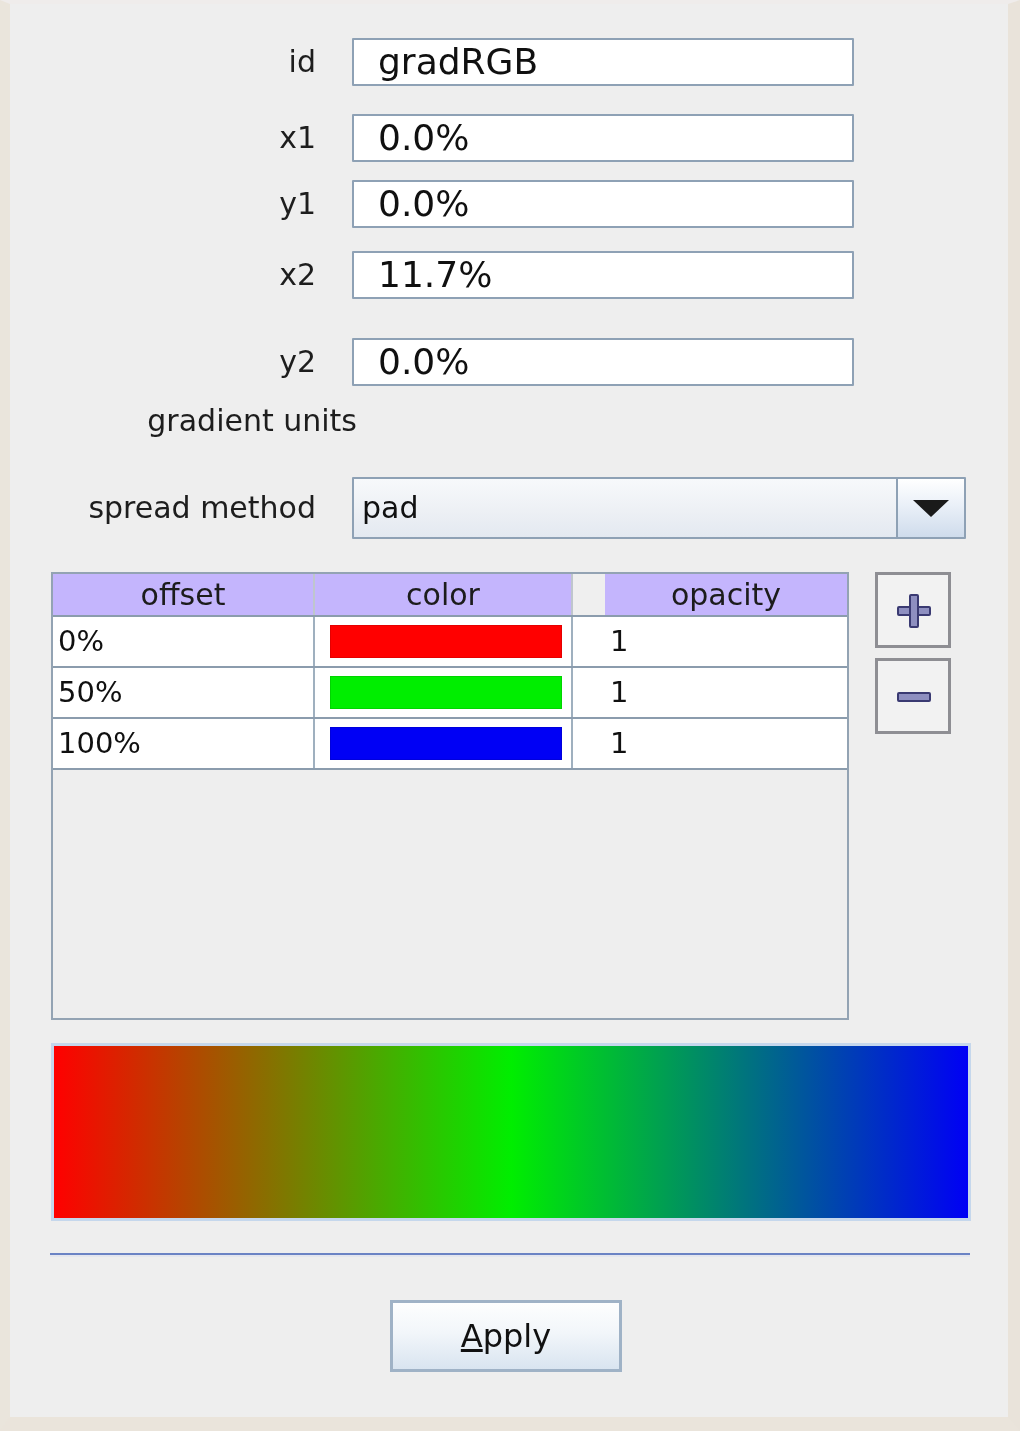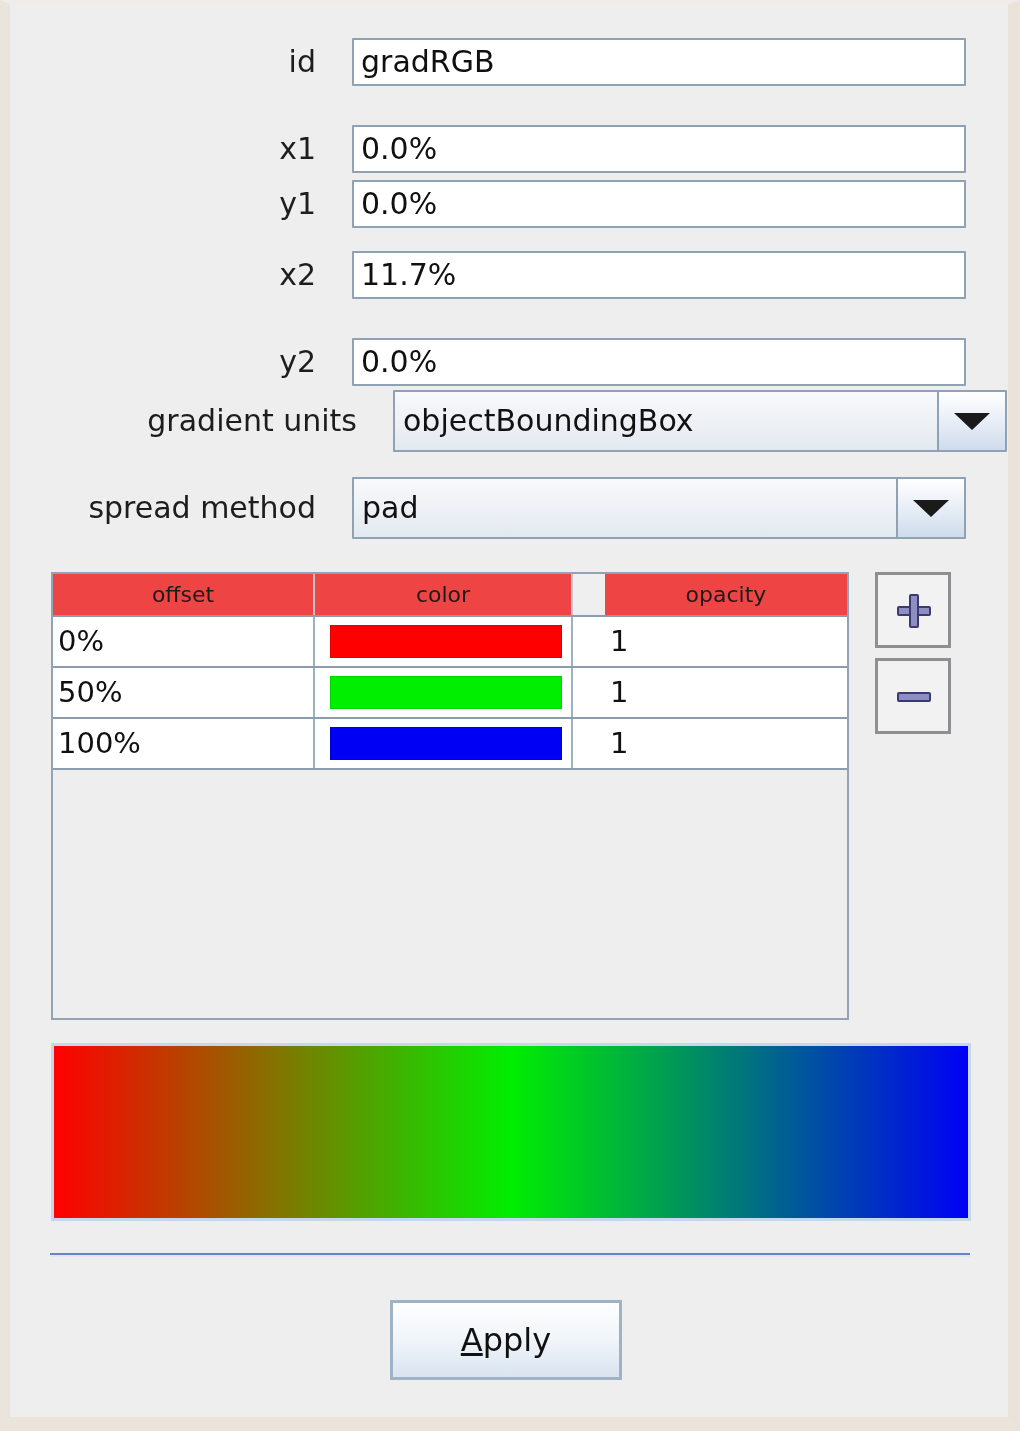--- a/index.html
+++ b/index.html
@@ -49,29 +49,29 @@
     height: 52px;
     line-height: 52px;
     font-size: 30px;
     color: #1d1d1d;
     white-space: nowrap;
   }
   .txtfield {
     position: absolute;
     left: 342px;
     top: 2px;
-    width: 614px;
+    width: 502px;
     height: 48px;
     background: #ffffff;
     border: 2px solid #8ea1b5;
     border-radius: 1px;
-    font-size: 30px;
+    font-size: 36px;
     color: #101010;
     line-height: 44px;
-    padding-left: 7px;
+    padding-left: 24px;
     white-space: nowrap;
     overflow: hidden;
     font-family: "DejaVu Sans", sans-serif;
   }
 
   
   .combo-wrap {
     position: absolute;
     left: 342px;
     width: 614px;
@@ -116,25 +116,25 @@
     border: 2px solid #93a3b3;
     background: #eeeeee;
   }
   .thead {
     display: flex;
     height: 43px;
     background: #efefef;
     border-bottom: 2px solid #8b9cad;
   }
   .th {
-    font-size: 22px;
+    font-size: 30px;
     color: #1c1c1c;
     line-height: 41px;
     text-align: center;
-    background: #ef4444;
+    background: #c4b5fd;
     border-right: 2px solid #bfc6cd;
     overflow: hidden;
     white-space: nowrap;
   }
   .th:last-child { border-right: none; }
   .trow {
     display: flex;
     height: 51px;
     background: #ffffff;
     border-bottom: 2px solid #8b9cad;
@@ -201,21 +201,21 @@
     background: #6b83c4;
     border-bottom: 2px solid #e4e6ee;
   }
 
   
   #apply-btn {
     position: absolute;
     left: 380px;
     top: 1296px;
     width: 232px;
-    height: 80px;
+    height: 72px;
     border: 3px solid #9fb2c6;
     background: linear-gradient(to bottom, #fdfefe 0%, #f2f6fa 45%, #d9e4f0 100%);
     display: flex;
     align-items: center;
     justify-content: center;
     font-size: 32px;
     color: #111111;
   }
   .mnemonic { text-decoration: underline; }
 </style>
@@ -223,21 +223,21 @@
 <body>
 
 <div id="frame">
   <div id="panel">
 
     <div class="form-row" style="top:32px;">
       <div class="form-label">id</div>
       <div class="txtfield">gradRGB</div>
     </div>
 
-    <div class="form-row" style="top:119px;">
+    <div class="form-row" style="top:108px;">
       <div class="form-label">x1</div>
       <div class="txtfield">0.0%</div>
     </div>
 
     <div class="form-row" style="top:174px;">
       <div class="form-label">y1</div>
       <div class="txtfield">0.0%</div>
     </div>
 
     <div class="form-row" style="top:245px;">
@@ -245,26 +245,20 @@
       <div class="txtfield">11.7%</div>
     </div>
 
     <div class="form-row" style="top:332px;">
       <div class="form-label">y2</div>
       <div class="txtfield">0.0%</div>
     </div>
 
     <div class="form-row" style="top:386px;height:62px;margin-left:41px;">
       <div class="form-label" style="height:62px;line-height:62px;">gradient units</div>
-      <div class="combo-wrap">
-        <div class="combo-text">objectBoundingBox</div>
-        <div class="combo-arrow-btn">
-          <span class="tri-down"></span>
-        </div>
-      </div>
     </div>
 
     <div class="form-row" style="top:473px;height:62px;">
       <div class="form-label" style="height:62px;line-height:62px;">spread method</div>
       <div class="combo-wrap">
         <div class="combo-text">pad</div>
         <div class="combo-arrow-btn">
           <span class="tri-down"></span>
         </div>
       </div>

